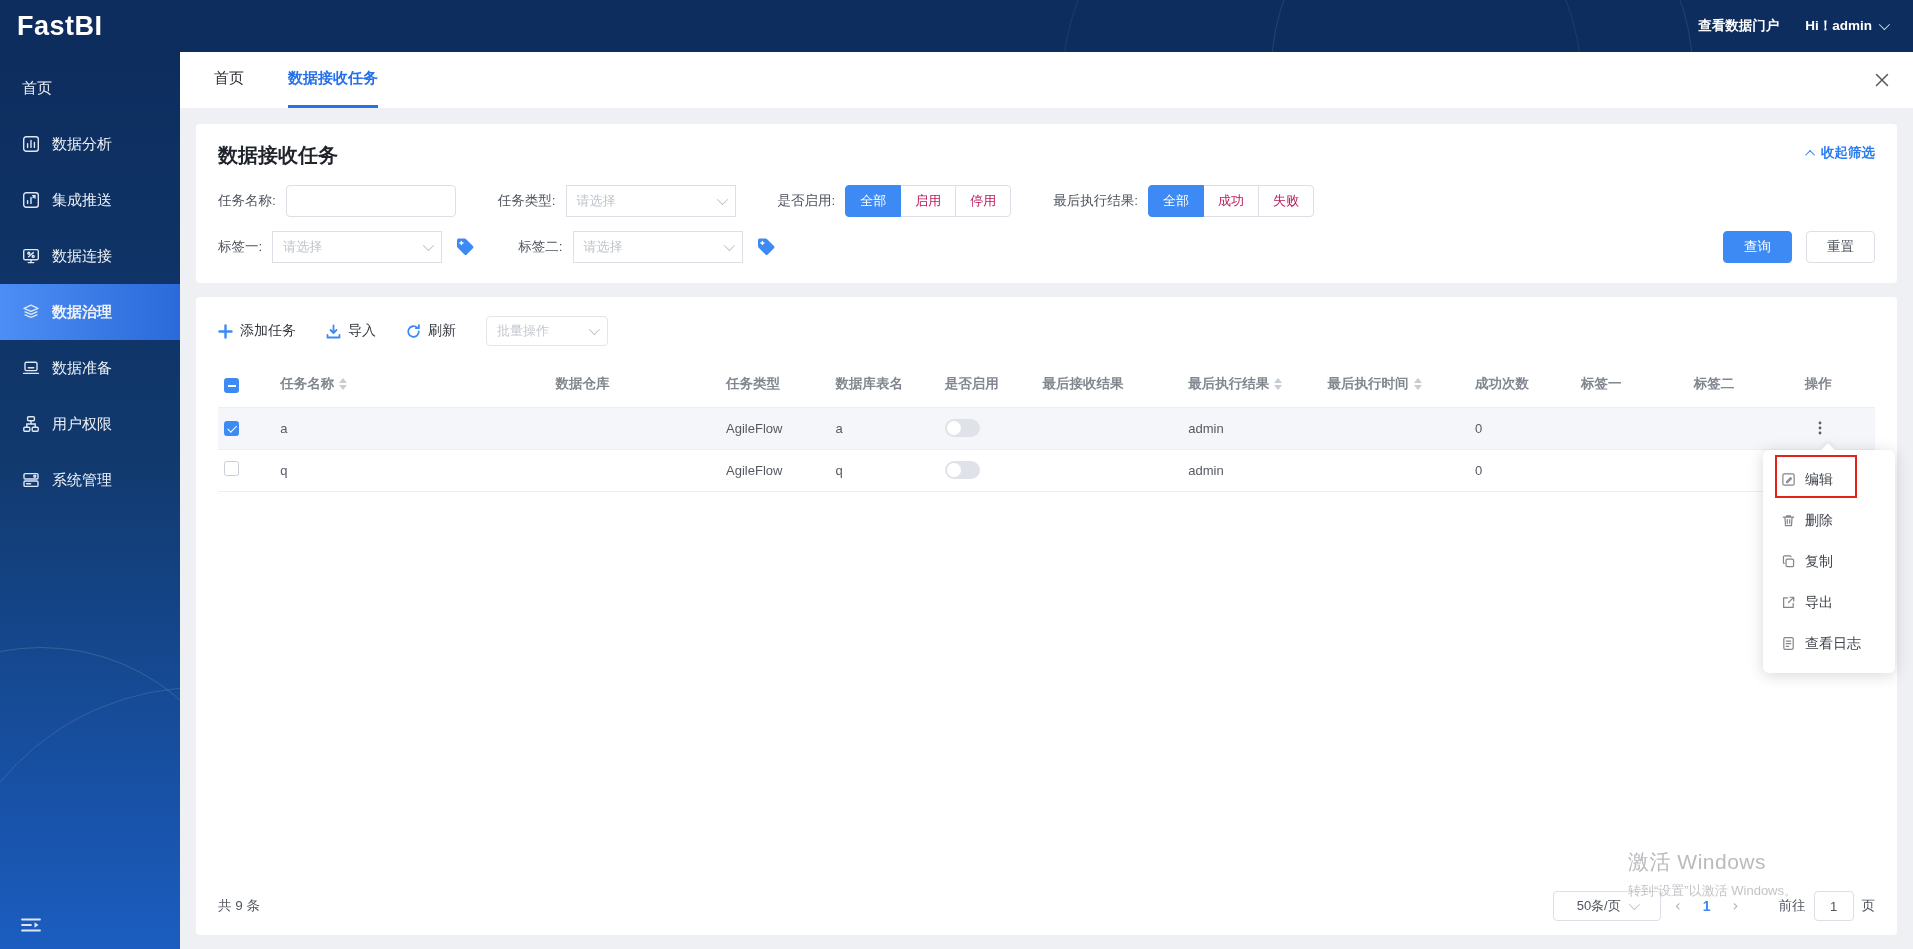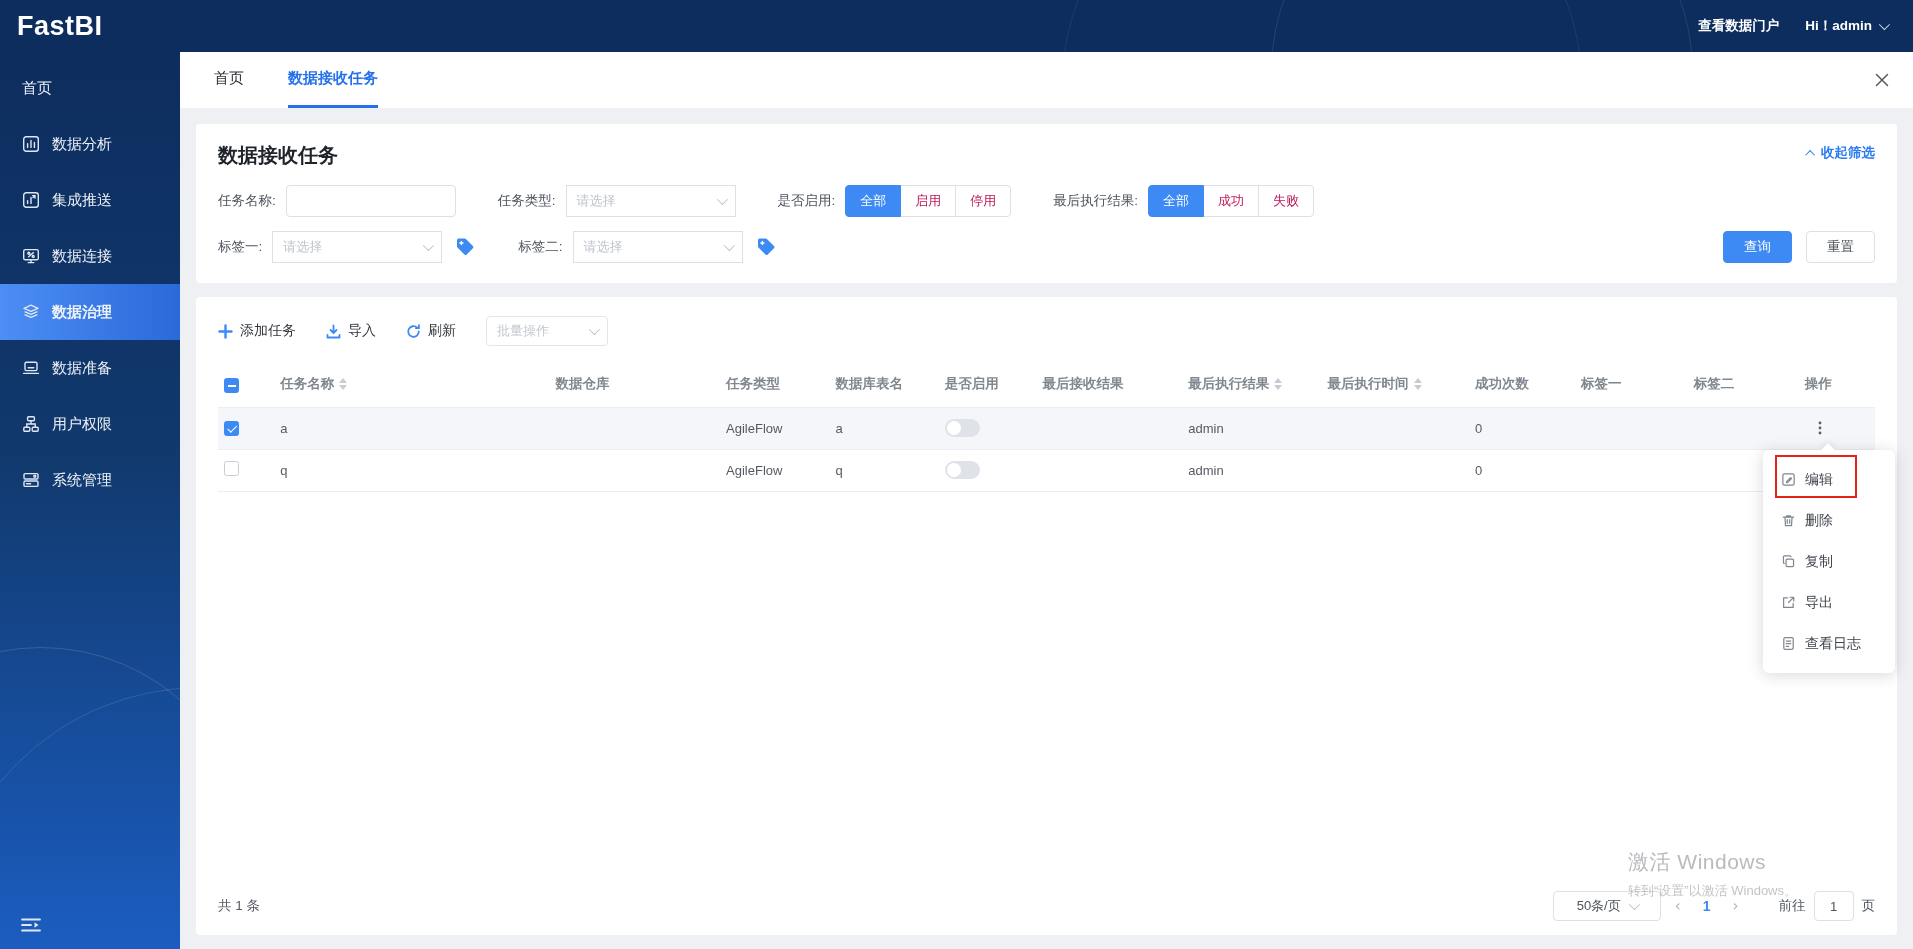--- a/index.html
+++ b/index.html
@@ -421,21 +421,21 @@
           <td class="empty-cell"></td>
           <td class="empty-cell"></td>
           <td></td>
         </tr>
         </tbody>
       </table>
 
       <div class="t-spacer"></div>
 
       <div class="card-footer">
-        <span class="total-text">共 1 条</span>
+        <span class="total-text">共 9 条</span>
         <div class="pager">
           <div class="page-size">
             <span>50条/页</span>
             <span class="sel-chev"></span>
           </div>
           <span class="pg-arrow">‹</span>
           <span class="pg-num">1</span>
           <span class="pg-arrow">›</span>
           <span class="goto-label">前往</span>
           <input class="goto-input" type="text" value="1" style="">

